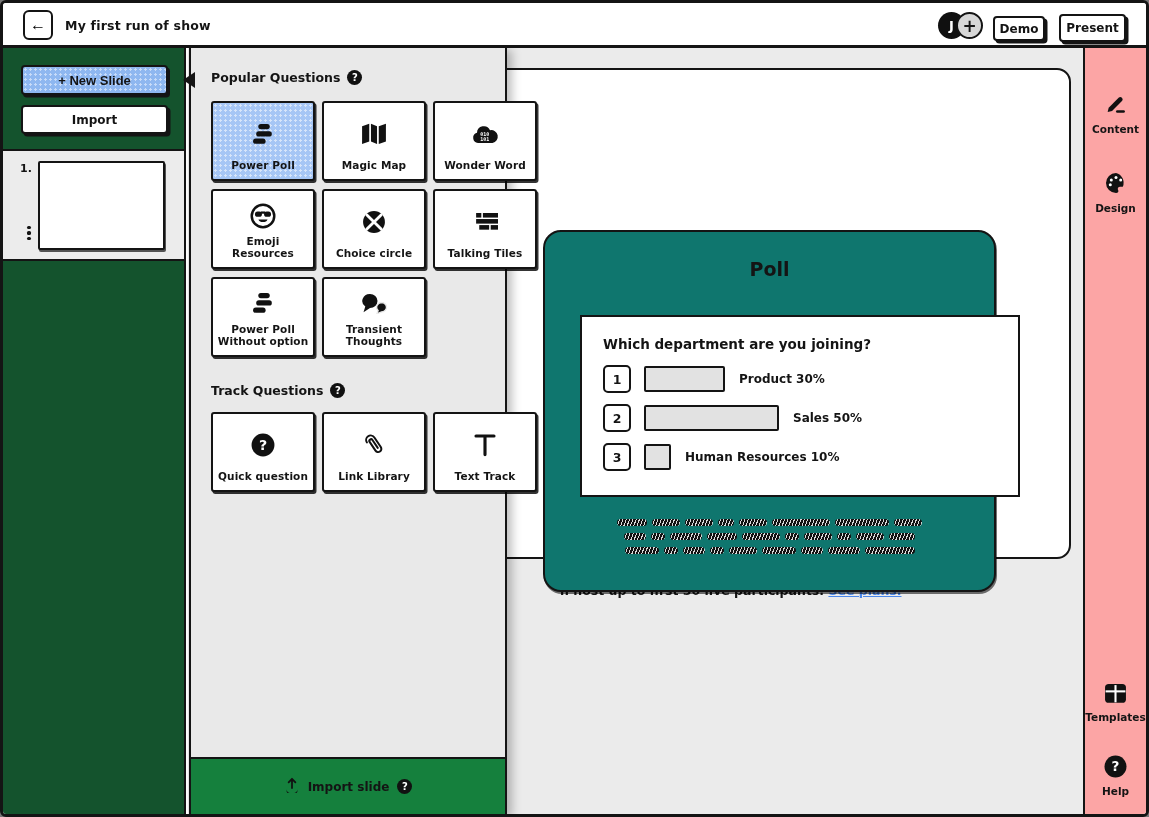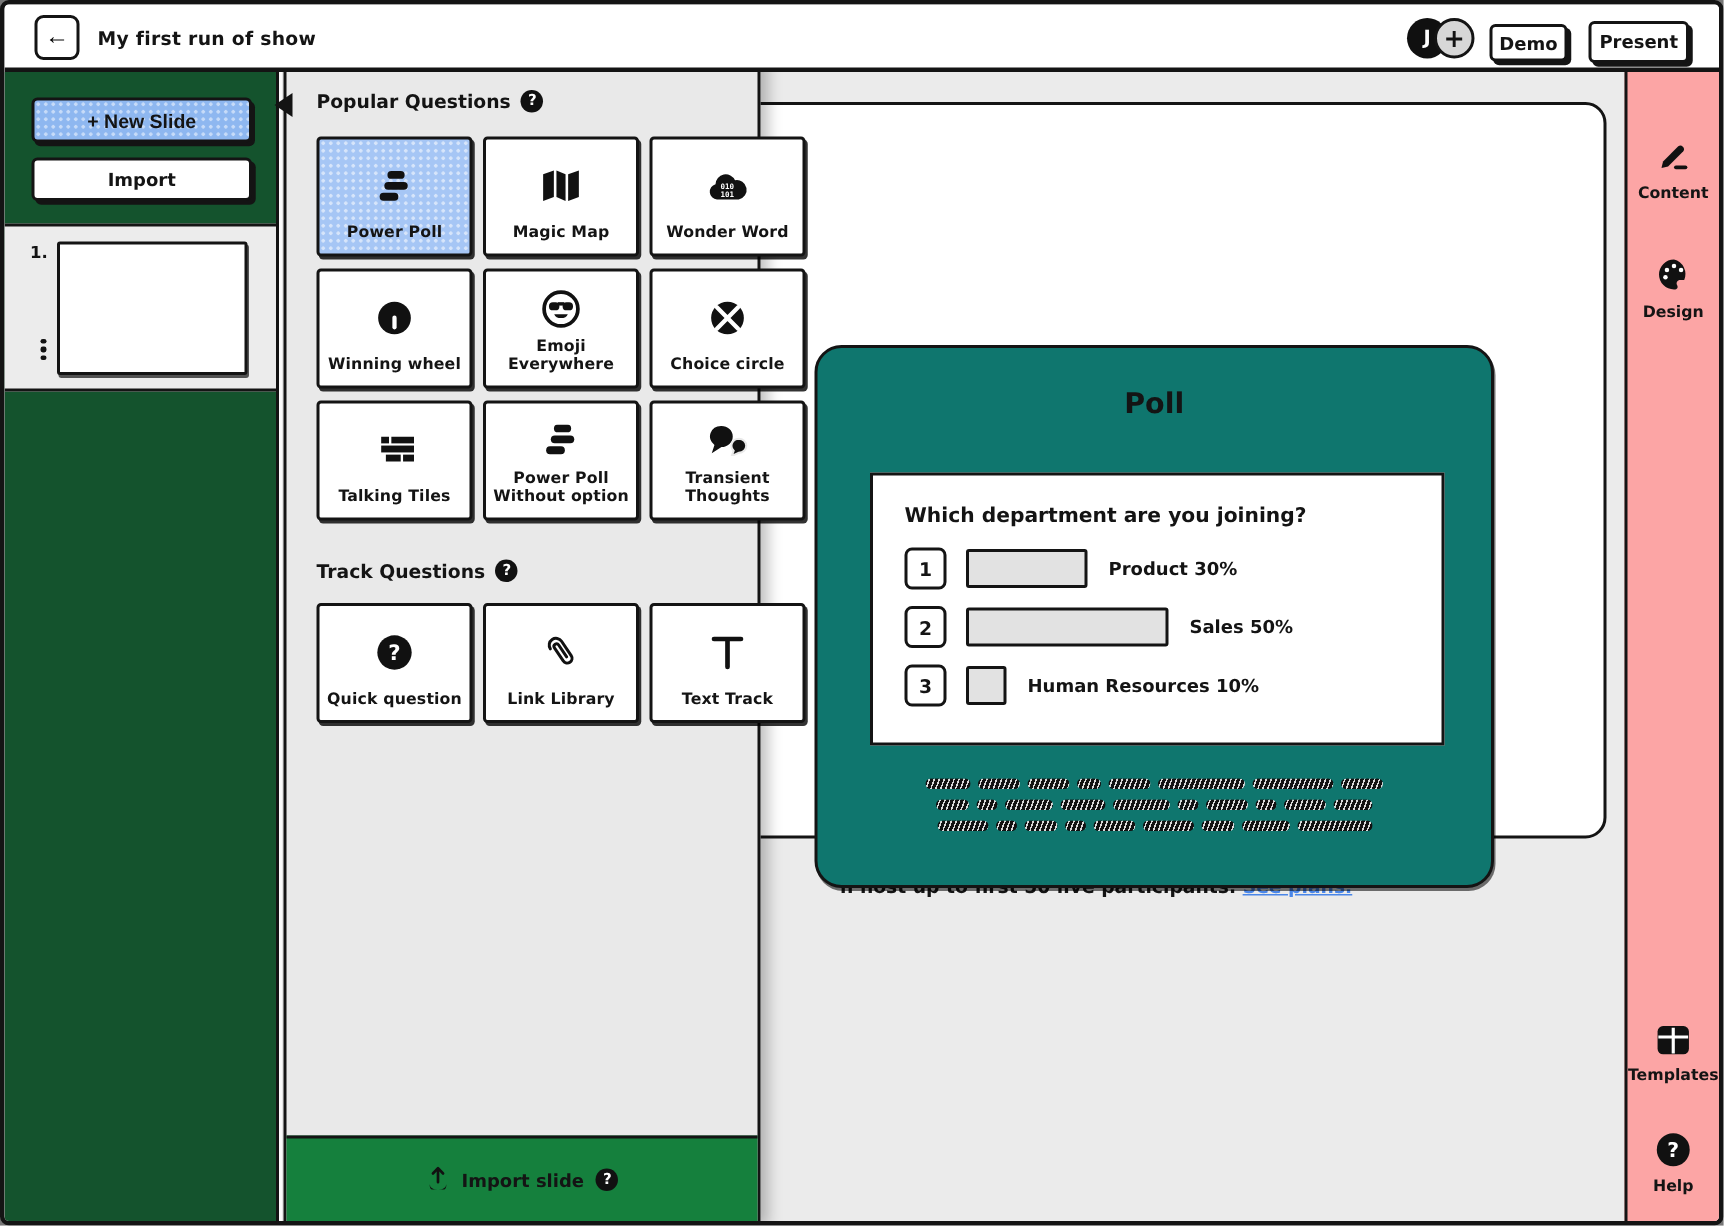--- a/index.html
+++ b/index.html
@@ -57,37 +57,37 @@
   .canvas{position:absolute;left:430px;top:65px;width:638px;height:491px;background:#fff;
           border:2.4px solid var(--ink);border-radius:14px;z-index:1}
   .frag-ew{position:absolute;left:549px;top:294px;font-size:13px;font-weight:600;z-index:2}
   .participants{position:absolute;left:557px;top:580px;font-size:12.5px;font-weight:600;z-index:2;white-space:nowrap}
   .participants a{color:var(--link);text-decoration:underline;cursor:pointer}
 
   
   .poll-card{position:absolute;left:540px;top:227px;width:453px;height:362px;background:#0f766e;
           border:2.4px solid var(--ink);border-radius:18px;z-index:3;box-shadow:1px 2px 0 rgba(0,0,0,.55)}
   .poll-title{position:absolute;left:0;right:0;top:26px;text-align:center;font-size:19px;font-weight:600}
-  .poll-box{position:absolute;left:35px;top:83px;width:383px;height:182px;background:#fff;
+  .poll-box{position:absolute;left:35px;top:83px;width:440px;height:182px;background:#fff;
           border:2.2px solid var(--ink)}
   .poll-question{position:absolute;left:21px;top:19px;font-size:13.5px;font-weight:600}
   .poll-options{position:absolute;left:21px;top:48px;right:10px}
   .opt-row{display:flex;align-items:center;margin-bottom:11px}
   .opt-num{width:28px;height:28px;border:2px solid var(--ink);border-radius:5px;background:#fff;
           display:flex;align-items:center;justify-content:center;font-size:12.5px;font-weight:600;flex:0 0 auto}
   .opt-bar{height:26px;margin-left:13px;background:#e2e2e2;border:2px solid var(--ink);border-radius:2px;flex:0 0 auto}
   .opt-label{margin-left:14px;font-size:12px;font-weight:600;white-space:nowrap}
   .scribble{position:absolute;left:0;right:0;top:287px}
   .scribble-line{display:flex;justify-content:center;gap:5px;margin-bottom:7px}
   .scribble-line i{display:block;height:7px;border-radius:3.5px;
       background-image:repeating-linear-gradient(110deg,#111 0 2.1px,rgba(240,240,240,.9) 2.1px 3.1px);
       background-color:#111}
 
   
-  .panel{position:absolute;left:186px;top:34px;width:318px;bottom:0;background:var(--panelgrey);
+  .panel{position:absolute;left:186px;top:44px;width:318px;bottom:0;background:var(--panelgrey);
          border-left:2.4px solid var(--ink);border-right:2.4px solid var(--ink);z-index:10;
          box-shadow:5px 3px 9px rgba(0,0,0,.25)}
   .panel-pointer{position:absolute;left:-8px;top:25px;width:0;height:0;
          border-top:8px solid transparent;border-bottom:8px solid transparent;
          border-right:12px solid var(--ink)}
   .section-header{position:absolute;left:20px;font-size:12.5px;font-weight:700;
          display:flex;align-items:center;gap:7px}
   .hdr-popular{top:23px}
   .hdr-track{top:336px}
   .qbadge{width:15px;height:15px;border-radius:50%;background:#111;color:#fff;font-size:10px;
@@ -248,38 +248,29 @@
             <svg viewBox="0 0 30 21" width="30">
               <path fill="#111" d="M8,19 a5.2,5.2 0 0 1 -1,-10.2 A6.8,6.8 0 0 1 20,6.2 A5.8,5.8 0 0 1 22.5,19 Z"></path>
               <text x="14.8" y="12" font-size="5" fill="#fff" text-anchor="middle" font-family="DejaVu Sans Mono,monospace" font-weight="bold">010</text>
               <text x="14.8" y="17" font-size="5" fill="#fff" text-anchor="middle" font-family="DejaVu Sans Mono,monospace" font-weight="bold">101</text>
             </svg>
           </span>
           <span class="tile-label">Wonder Word</span>
         </div>
         <div class="tile">
           <span class="tile-icon">
-            <svg viewBox="0 0 22 22" width="24">
-              <circle cx="11" cy="11" r="10" fill="#111"></circle>
-              <rect x="9.7" y="9.5" width="2.6" height="8.5" rx="1.3" fill="#fff"></rect>
-            </svg>
-          </span>
-          <span class="tile-label">Winning wheel</span>
-        </div>
-        <div class="tile">
-          <span class="tile-icon">
             <svg viewBox="0 0 24 24" width="26">
               <circle cx="12" cy="12" r="10.4" fill="none" stroke="#111" stroke-width="2.3"></circle>
               <rect x="4.6" y="7.8" width="6.4" height="5" rx="2.4" fill="#111"></rect>
               <rect x="13" y="7.8" width="6.4" height="5" rx="2.4" fill="#111"></rect>
               <rect x="10" y="7.8" width="4" height="2.1" fill="#111"></rect>
               <path d="M7.8,15.2 a4.4,3.4 0 0 0 8.4,0 Z" fill="#111"></path>
             </svg>
           </span>
-          <span class="tile-label">Emoji Everywhere</span>
+          <span class="tile-label">Emoji Resources</span>
         </div>
         <div class="tile">
           <span class="tile-icon">
             <svg viewBox="0 0 22 22" width="24">
               <circle cx="11" cy="11" r="10" fill="#111"></circle>
               <path d="M4.5,4.5 L17.5,17.5 M17.5,4.5 L4.5,17.5" stroke="#fff" stroke-width="2.6" stroke-linecap="round"></path>
             </svg>
           </span>
           <span class="tile-label">Choice circle</span>
         </div>

